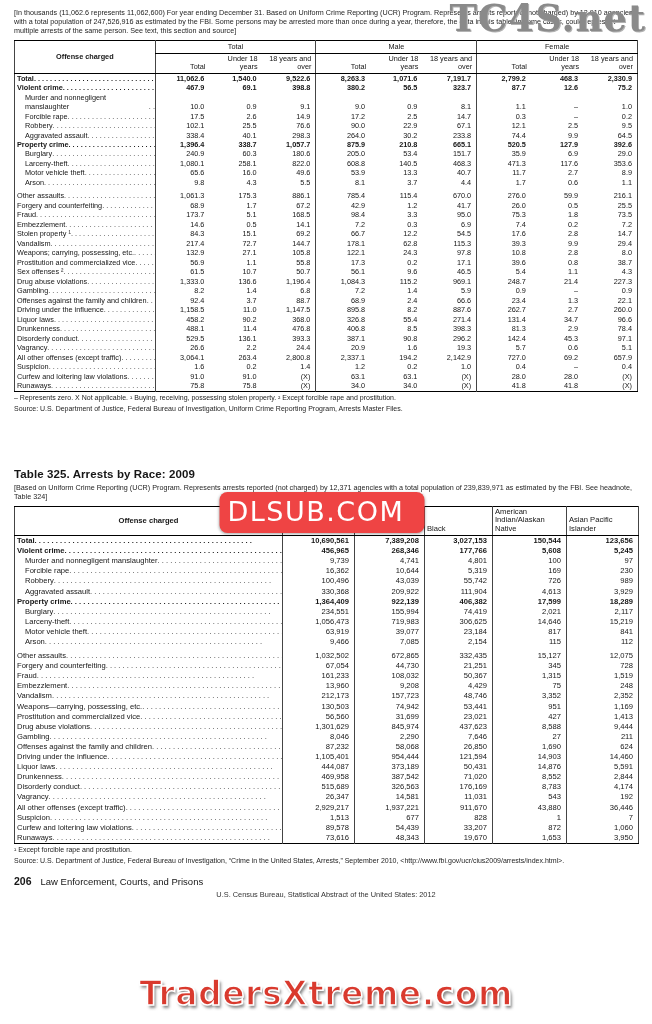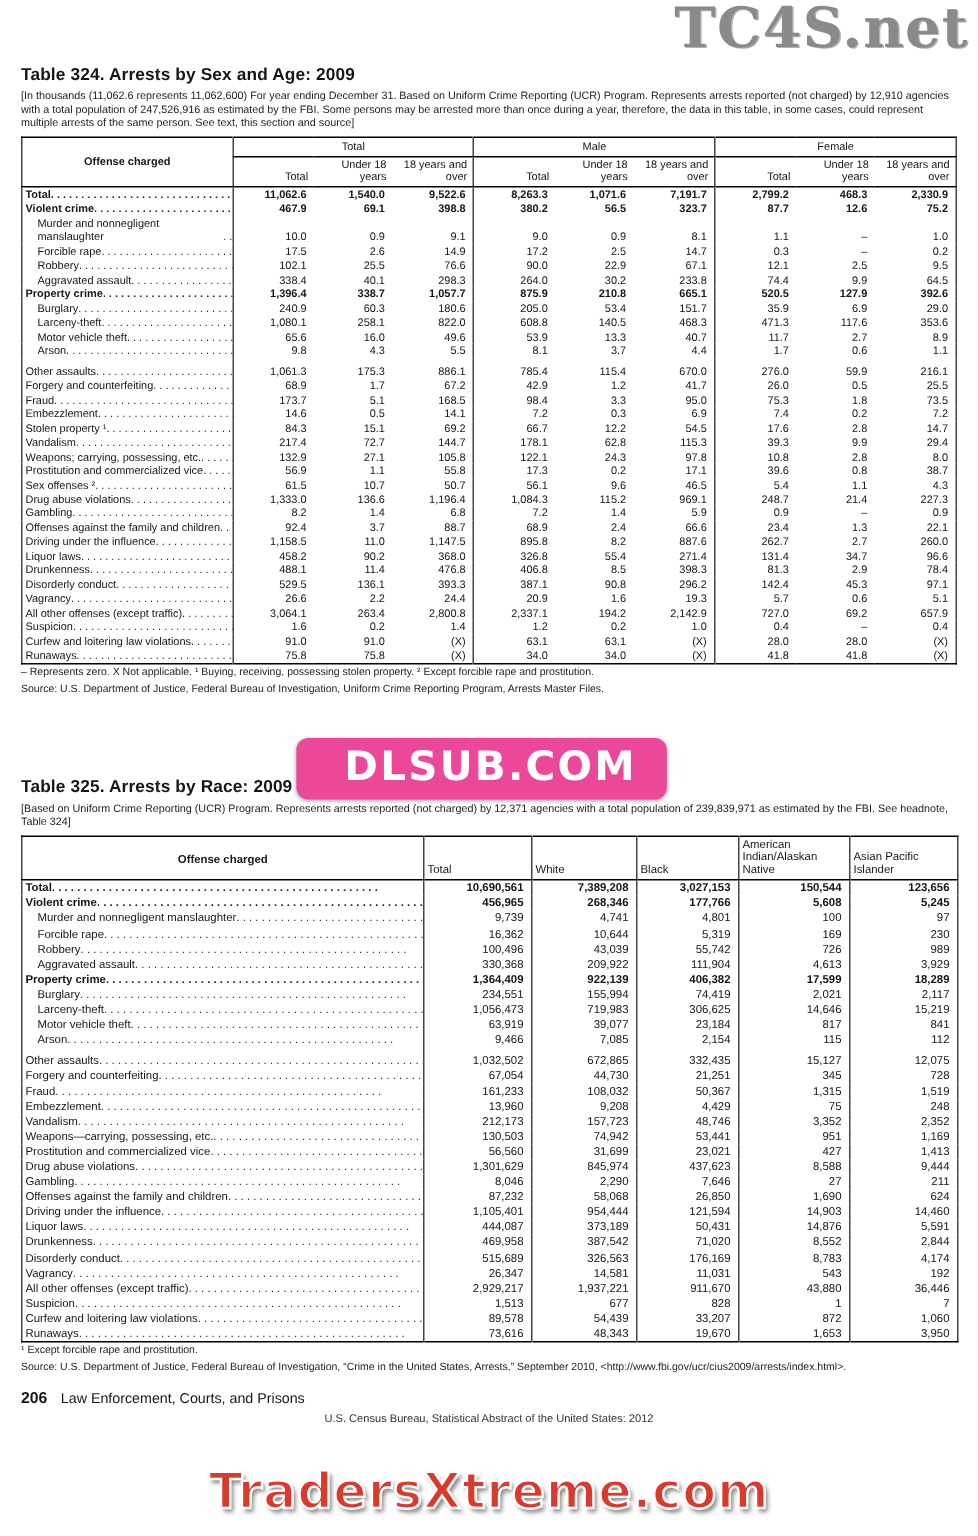--- a/index.html
+++ b/index.html
@@ -79,45 +79,44 @@
 
   
   .wm-top {
     position:absolute; top:-4px; right:6px;
     font-family:"DejaVu Serif", serif; font-weight:bold;
     font-size:37px; color:#8a8a8a; letter-spacing:1px;
     text-shadow:1px 1px 0 #b3b3b3;
   }
   .wm-mid {
     position:absolute; top:492px; left:50%; transform:translateX(-52%);
-    background:#ec4899; color:#ffffff;
-    font-family:"DejaVu Sans", sans-serif; font-weight:bold;
+    background:#ef4444; color:#ffffff;
+    font-family:"DejaVu Sans", sans-serif; font-weight:normal;
     font-size:27px; letter-spacing:1.5px;
-    padding:4px 20px 6px 32px; border-radius:8px;
+    padding:4px 20px 6px 8px; border-radius:8px;
     box-shadow:0 1px 3px rgba(0,0,0,.35);
     white-space:nowrap;
   }
   .wm-bottom {
     position:absolute; top:974px; left:50%; transform:translateX(-50%);
     font-family:"DejaVu Sans", sans-serif; font-weight:bold;
     font-size:33px; color:#d93a2e;
     -webkit-text-stroke:1.6px #ffffff;
     text-shadow:2px 3px 3px rgba(40,40,40,.55);
     white-space:nowrap; letter-spacing:.5px;
   }
 </style>
 </head>
 <body>
 
 <div class="page">
 
   <div class="wm-top">TC4S.net</div>
 
   <section class="tblock">
-    <h1 class="ttitle">Table 324. Arrests by Sex and Age: 2009</h1>
     <p class="headnote">[In thousands (11,062.6 represents 11,062,600) For year ending December 31. Based on Uniform Crime Reporting (UCR) Program. Represents arrests reported (not charged) by 12,910 agencies with a total population of 247,526,916 as estimated by the FBI. Some persons may be arrested more than once during a year, therefore, the data in this table, in some cases, could represent multiple arrests of the same person. See text, this section and source]</p>
 
     <table class="stat t324">
       <colgroup>
         <col style="width:140px">
         <col style="width:54px">
           <col style="width:52px">
           <col style="width:54px">
         <col style="width:54px">
           <col style="width:52px">

